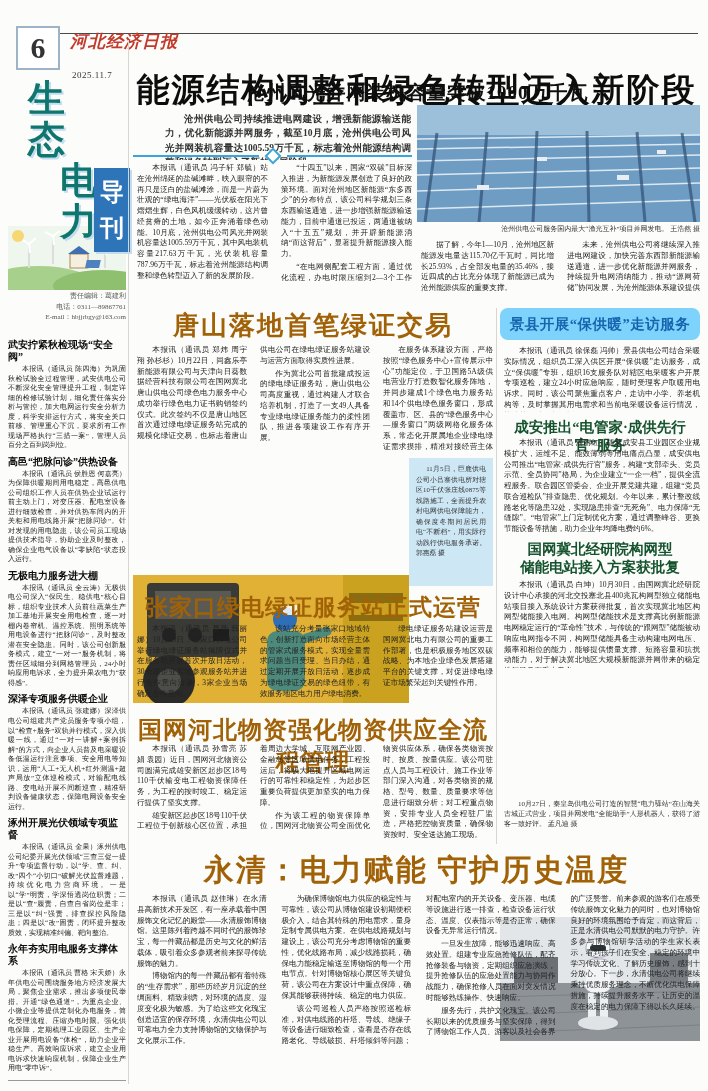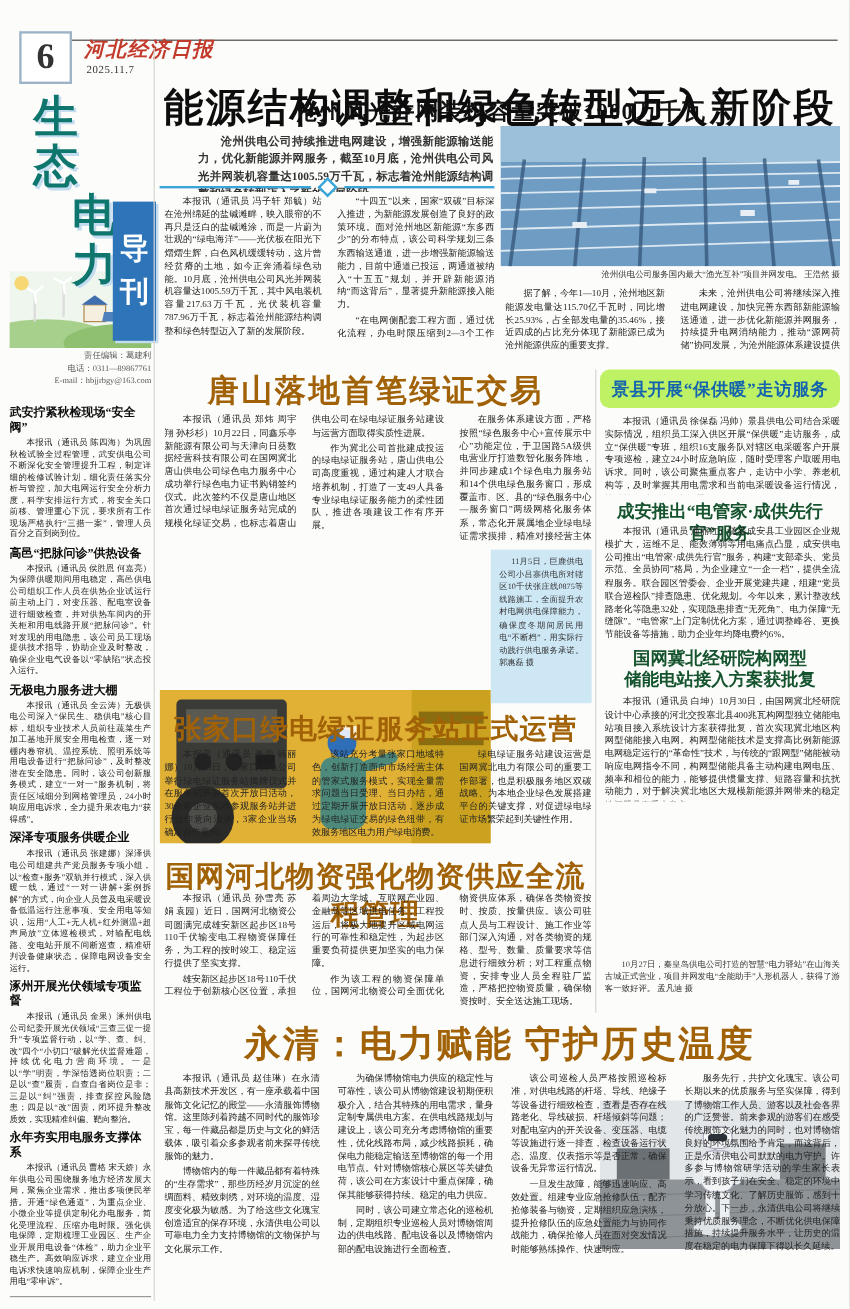--- a/index.html
+++ b/index.html
@@ -31,38 +31,38 @@
   .h-sec{font-weight:bold;text-align:center;color:#a16207;}
   .lead-intro{font-size:9.5px;font-weight:bold;line-height:1.5;color:#333;text-align:justify;text-indent:2em;}
   .sep{display:flex;align-items:center;}
   .sep .line{flex:1;height:2px;background:#3aa5d8;}
   .sep .diamond{width:8px;height:8px;border:2px solid #3aa5d8;transform:rotate(45deg);margin:0 8px;background:#fff;}
   .caption{font-size:7px;color:#333;line-height:1.4;}
   .photo{overflow:hidden;position:relative;}
   .side-art h3{margin:5px 0 2px 0;font-size:10px;line-height:1.2;color:#0d0d0d;}
   .side-art p{margin:0;}
   .notice{border-top:1px solid #999;padding-top:4px;margin-top:6px;}
-  .blue-band{background:#bef264;border-radius:8px;display:flex;align-items:center;justify-content:center;
+  .blue-band{background:#7dd3fc;border-radius:8px;display:flex;align-items:center;justify-content:center;
              color:#1565ae;font-size:14.5px;font-weight:bold;letter-spacing:.5px;}
   .rail-h{font-size:14.5px;font-weight:bold;text-align:center;color:#14532d;line-height:1.25;}
   .cap-box{background:#cde7f5;font-size:6.8px;line-height:1.55;color:#333;padding:6px 7px;box-sizing:border-box;}
   .cap-box p{text-indent:1.5em;margin:0;}
 </style>
 </head>
 <body>
 
 <div class="page">
 
   <div class="abs topline" style="left:30px;top:33px;width:668px;"></div>
 
   <div class="abs numbox" style="left:16px;top:26px;">
     <span>6</span>
   </div>
   <div class="abs papername" style="left:70px;top:30px;width:160px;">河北经济日报</div>
-  <div class="abs date" style="left:72px;top:53px;">2025.11.7</div>
+  <div class="abs date" style="left:72px;top:70px;">2025.11.7</div>
 
   <div class="abs" style="left:8px;top:226px;width:118px;height:64px;">
     <svg width="118" height="64" viewBox="0 0 118 64">
       <rect x="0" y="0" width="118" height="64" fill="#eef6ee"></rect>
       <ellipse cx="30" cy="58" rx="55" ry="18" fill="#a8d08d"></ellipse>
       <ellipse cx="95" cy="60" rx="50" ry="16" fill="#8fc070"></ellipse>
       <rect x="62" y="28" width="18" height="14" fill="#f5efe0" stroke="#b08850" stroke-width="1"></rect>
       <path d="M60 28 L71 20 L82 28 Z" fill="#3f6fae"></path>
       <rect x="20" y="18" width="2" height="24" fill="#ddd"></rect>
       <path d="M21 18 L28 12 M21 18 L13 13 M21 18 L22 27" stroke="#fff" stroke-width="2"></path>
@@ -70,21 +70,21 @@
       <path d="M45 10 L52 5 M45 10 L37 6 M45 10 L46 19" stroke="#fff" stroke-width="2"></path>
       <rect x="96" y="20" width="2" height="22" fill="#ddd"></rect>
       <path d="M97 20 L104 15 M97 20 L89 16 M97 20 L98 29" stroke="#fff" stroke-width="2"></path>
       <circle cx="10" cy="10" r="6" fill="#f7d774"></circle>
       <rect x="86" y="34" width="14" height="8" fill="#4f81bd" transform="skewX(-12)"></rect>
     </svg>
   </div>
   <div class="abs vert-title" style="left:28px;top:78px;">生态</div>
   <div class="abs vert-title" style="left:60px;top:160px;">电力</div>
   <div class="abs daokan" style="left:94px;top:168px;width:36px;">
-    <div style="width:1em;margin:16px auto;">导刊</div>
+    <div style="width:1em;margin:0 auto;">导刊</div>
   </div>
   <div class="abs editor-info" style="left:8px;top:291px;width:118px;">
     <div>责任编辑：葛建利</div>
     <div>电话：0311—89867761</div>
     <div>E-mail：hbjjrbgy@163.com</div>
   </div>
 
   <div class="abs vrule" style="left:128px;top:40px;height:1044px;"></div>
   <div class="abs vrule" style="left:496px;top:308px;height:536px;"></div>
 
@@ -248,19 +248,18 @@
   </div>
   <div class="abs caption" style="left:500px;top:800px;width:200px;">
     <p style="text-indent:2em;">10月27日，秦皇岛供电公司打造的智慧“电力驿站”在山海关古城正式营业，项目并网发电“全能助手”人形机器人，获得了游客一致好评。 孟凡迪 摄</p>
   </div>
 
   <div class="abs h-sec" style="left:133px;top:850px;width:567px;font-size:30px;letter-spacing:2px;">永清：电力赋能  守护历史温度</div>
   <div class="abs body-text cols4" style="left:133px;top:894px;width:567px;height:190px;">
     <p>本报讯（通讯员 赵佳琳）在永清县高新技术开发区，有一座承载着中国服饰文化记忆的殿堂——永清服饰博物馆。这里陈列着跨越不同时代的服饰珍宝，每一件藏品都是历史与文化的鲜活载体，吸引着众多参观者前来探寻传统服饰的魅力。</p>
     <p>博物馆内的每一件藏品都有着特殊的“生存需求”，那些历经岁月沉淀的丝绸面料、精致刺绣，对环境的温度、湿度变化极为敏感。为了给这些文化瑰宝创造适宜的保存环境，永清供电公司以可靠电力全力支持博物馆的文物保护与文化展示工作。</p>
     <p>为确保博物馆电力供应的稳定性与可靠性，该公司从博物馆建设初期便积极介入，结合其特殊的用电需求，量身定制专属供电方案。在供电线路规划与建设上，该公司充分考虑博物馆的重要性，优化线路布局，减少线路损耗，确保电力能稳定输送至博物馆的每一个用电节点。针对博物馆核心展区等关键负荷，该公司在方案设计中重点保障，确保其能够获得持续、稳定的电力供应。</p>
-    <p>同时，该公司建立常态化的巡检机制，定期组织专业巡检人员对博物馆周边的供电线路、配电设备以及博物馆内部的配电设施进行全面检查。</p>
     <p>该公司巡检人员严格按照巡检标准，对供电线路的杆塔、导线、绝缘子等设备进行细致检查，查看是否存在线路老化、导线破损、杆塔倾斜等问题；对配电室内的开关设备、变压器、电缆等设施进行逐一排查，检查设备运行状态、温度、仪表指示等是否正常，确保设备无异常运行情况。</p>
     <p>一旦发生故障，能够迅速响应、高效处置。组建专业应急抢修队伍，配齐抢修装备与物资，定期组织应急演练，提升抢修队伍的应急处置能力与协同作战能力，确保抢修人员在面对突发情况时能够熟练操作、快速响应。</p>
     <p>服务先行，共护文化瑰宝。该公司长期以来的优质服务与坚实保障，得到了博物馆工作人员、游客以及社会各界的广泛赞誉。前来参观的游客们在感受传统服饰文化魅力的同时，也对博物馆良好的环境氛围给予肯定，而这背后，正是永清供电公司默默的电力守护。许多参与博物馆研学活动的学生家长表示，看到孩子们在安全、稳定的环境中学习传统文化、了解历史服饰，感到十分放心。下一步，永清供电公司将继续秉持优质服务理念，不断优化供电保障措施，持续提升服务水平，让历史的温度在稳定的电力保障下得以长久延续。</p>
   </div>
 
 </div>
 
 </body></html>

